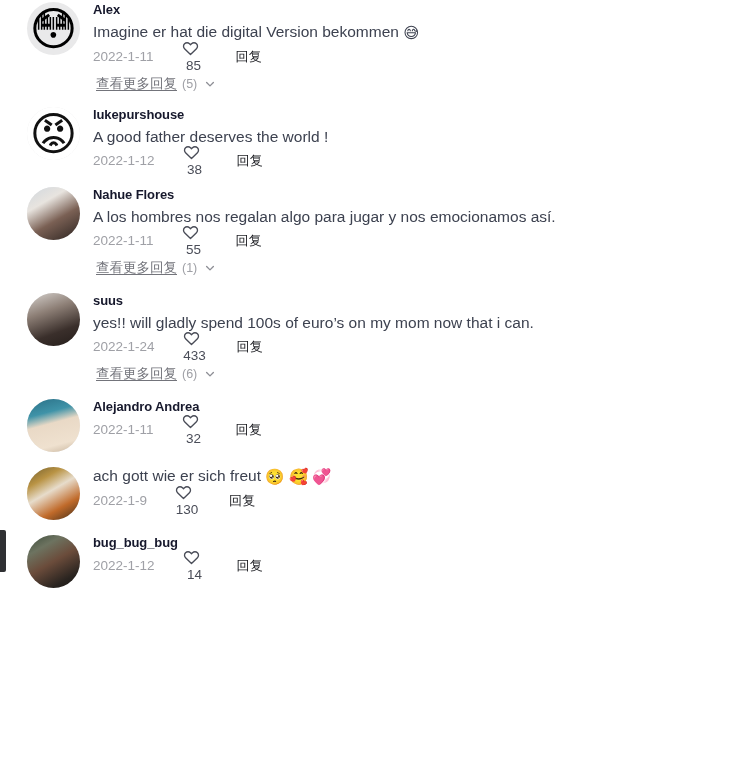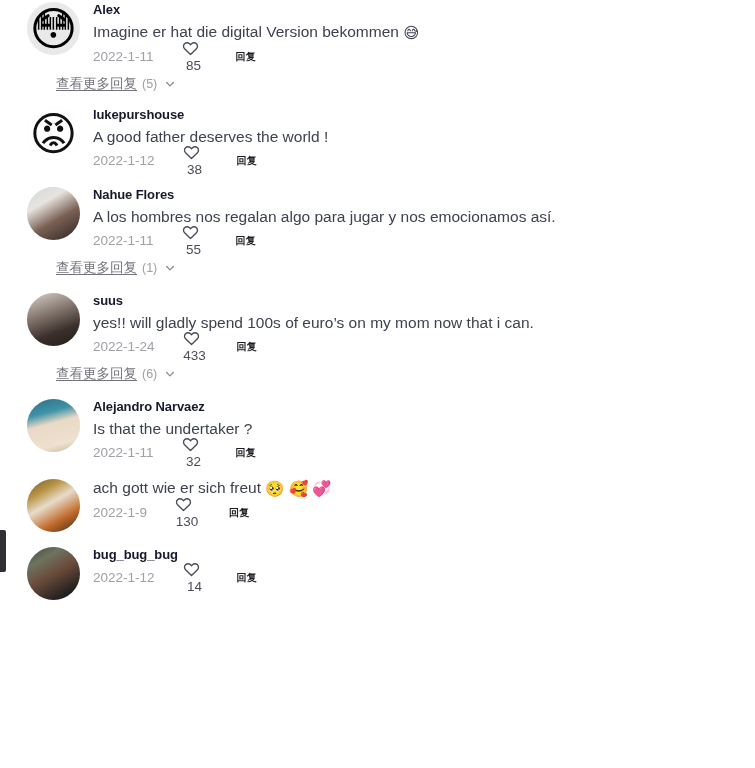--- a/index.html
+++ b/index.html
@@ -131,32 +131,32 @@
     margin-right: 7px;
   }
   .heart svg { display: block; }
   .like-count {
     font-size: 13.5px;
     color: #4a4d58;
     line-height: 18px;
   }
   .reply {
     margin-left: 30px;
-    font-size: 10px;
-    font-weight: 700;
+    font-size: 13px;
+    font-weight: 400;
     color: #1c1d22;
     line-height: 18px;
     letter-spacing: 0.2px;
   }
 
   
   .more-replies {
     display: flex;
     align-items: center;
-    padding-left: 56px;
+    padding-left: 96px;
     margin-top: 7px;
   }
   .more-label {
     font-size: 13.5px;
     color: #73747b;
     text-decoration: underline;
     text-underline-offset: 2px;
     line-height: 18px;
   }
   .more-count {
@@ -299,22 +299,21 @@
             </svg>
           </span>
         </div>
       </div>
       <div style="margin-bottom: 13px;">
         <div class="comment">
           <div class="avatar">
             <span class="av-inner av-photo-3"></span>
           </div>
           <div class="body">
-            <div class="username">Alejandro Narvaez</div>
-            <div class="text"><span>Is that the undertaker ?</span></div>
+            <div class="username">Alejandro Andrea</div>
             <div class="meta">
               <span class="date">2022-1-11</span>
               <span class="likes">
                 <span class="heart">
                   <svg viewBox="0 0 24 24" width="17" height="17" fill="none" stroke="#4a4d58" stroke-width="1.9" stroke-linejoin="round">
                     <path d="M12 20.5 3.6 12.3a4.9 4.9 0 0 1 0-7 4.9 4.9 0 0 1 7 0l1.4 1.4 1.4-1.4a4.9 4.9 0 0 1 7 0 4.9 4.9 0 0 1 0 7z"></path>
                   </svg>
                 </span>
                 <span class="like-count">32</span>
               </span>

